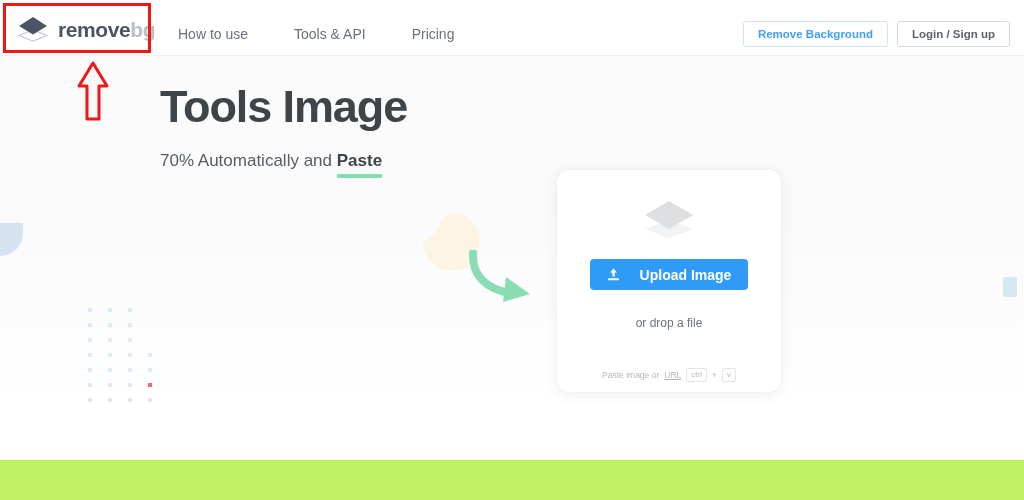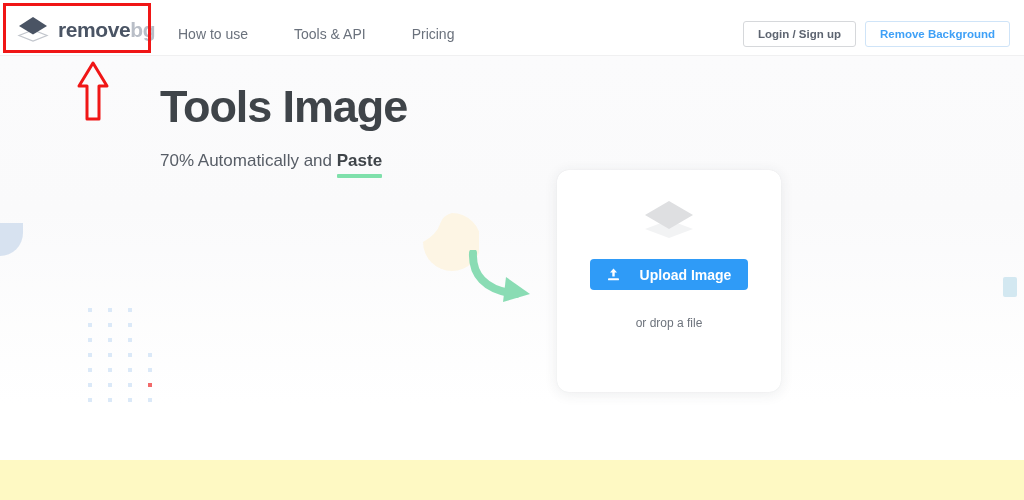--- a/index.html
+++ b/index.html
@@ -14,21 +14,21 @@
   body {
     font-family: "Liberation Sans", sans-serif;
     background: #ffffff;
     position: relative;
   }
 
   .page {
     position: relative;
     width: 1024px;
     height: 500px;
-    background: #fef9c3;
+    background: #bef264;
     overflow: hidden;
   }
 
   
   .hero-bg {
     position: absolute;
     left: 0;
     top: 56px;
     width: 1024px;
     height: 404px;
@@ -368,22 +368,22 @@
       <div class="logo-text"><span class="logo-remove">remove</span><span class="logo-bg">bg</span></div>
     </div>
 
     <div class="nav">
       <a href="#">How to use</a>
       <a href="#">Tools &amp; API</a>
       <a href="#">Pricing</a>
     </div>
 
     <div class="header-actions">
+      <button class="btn-outline btn-removebg">Remove Background</button>
       <button class="btn-outline btn-login">Login / Sign up</button>
-      <button class="btn-outline btn-removebg">Remove Background</button>
     </div>
   </div>
 
   <div class="annot-box"></div>
   <svg class="annot-arrow" viewBox="0 0 34 62">
     <path d="M17 3 L31 26 L23 26 L23 59 L11 59 L11 26 L3 26 Z" fill="none" stroke="#f01616" stroke-width="3" stroke-linejoin="round"></path>
   </svg>
 
   <div class="hero-copy">
     <div class="hero-title">Tools Image</div>
@@ -404,16 +404,23 @@
           <svg width="13" height="14" viewBox="0 0 13 14">
             <path d="M6.5 0.6 L10 4.6 L7.7 4.6 L7.7 8.4 L5.3 8.4 L5.3 4.6 L3 4.6 Z" fill="#ffffff"></path>
             <rect x="1" y="10.2" width="11" height="2.1" rx="0.9" fill="#ffffff"></rect>
           </svg>
           <span>Upload Image</span>
         </button>
 
         <div class="drop-text">or drop a file</div>
       </div>
 
+      <div class="card-footer">
+        <span>Paste image or</span>
+        <a href="#" class="url-link">URL</a>
+        <span class="kbd">ctrl</span>
+        <span class="kbd-plus">+</span>
+        <span class="kbd">v</span>
+      </div>
     </div>
   </div>
 
 </div>
 
 </body></html>

